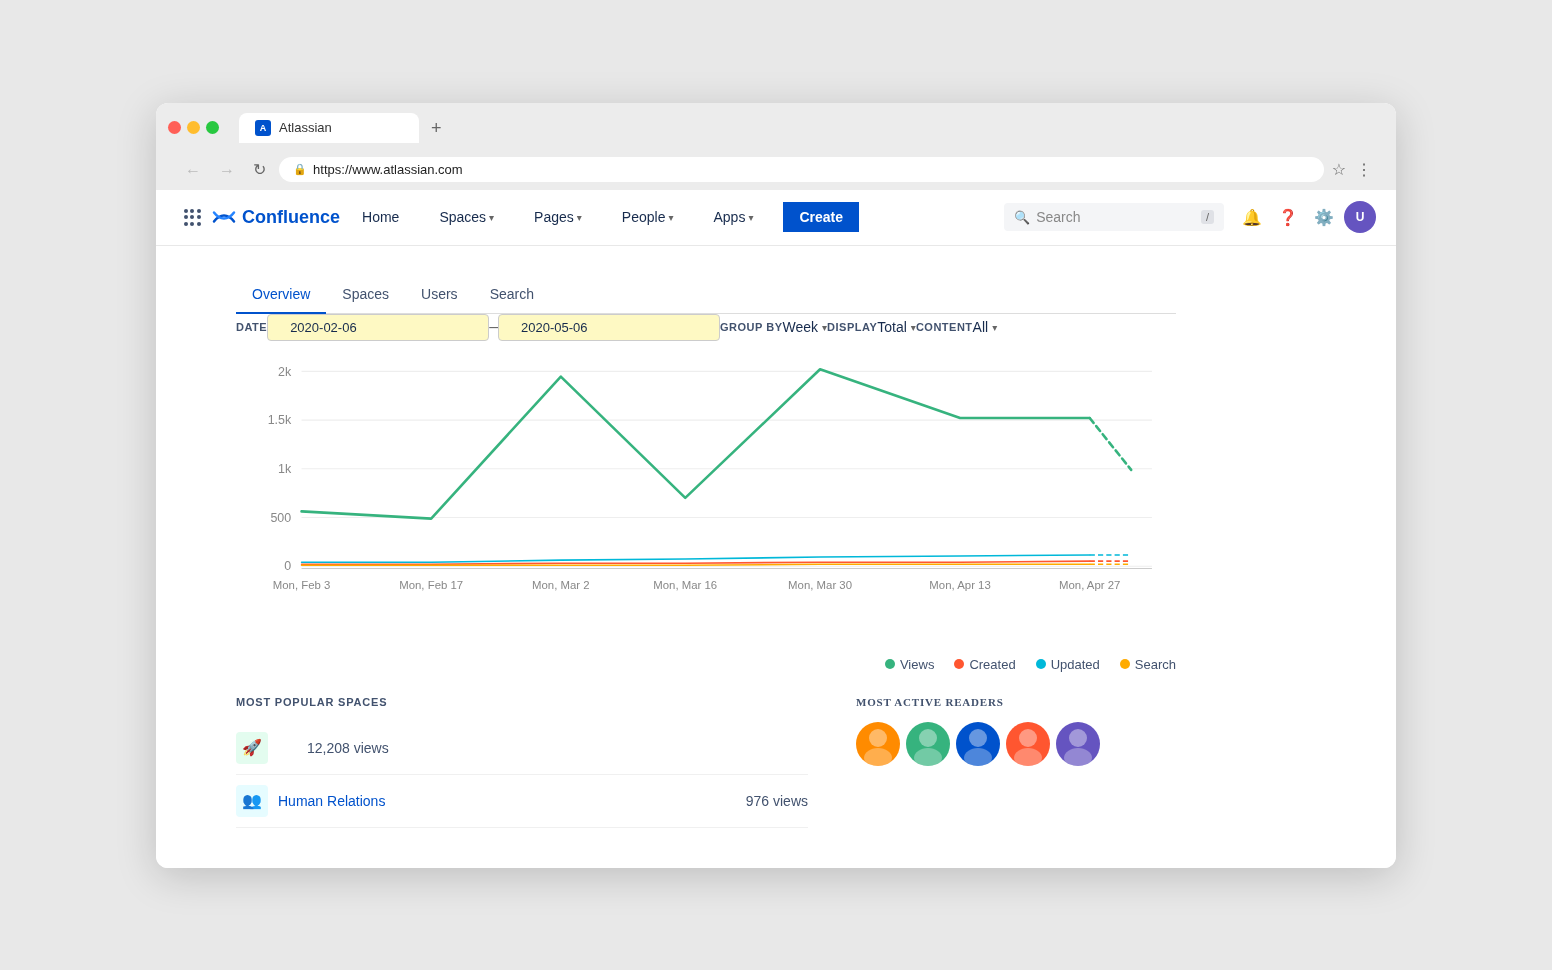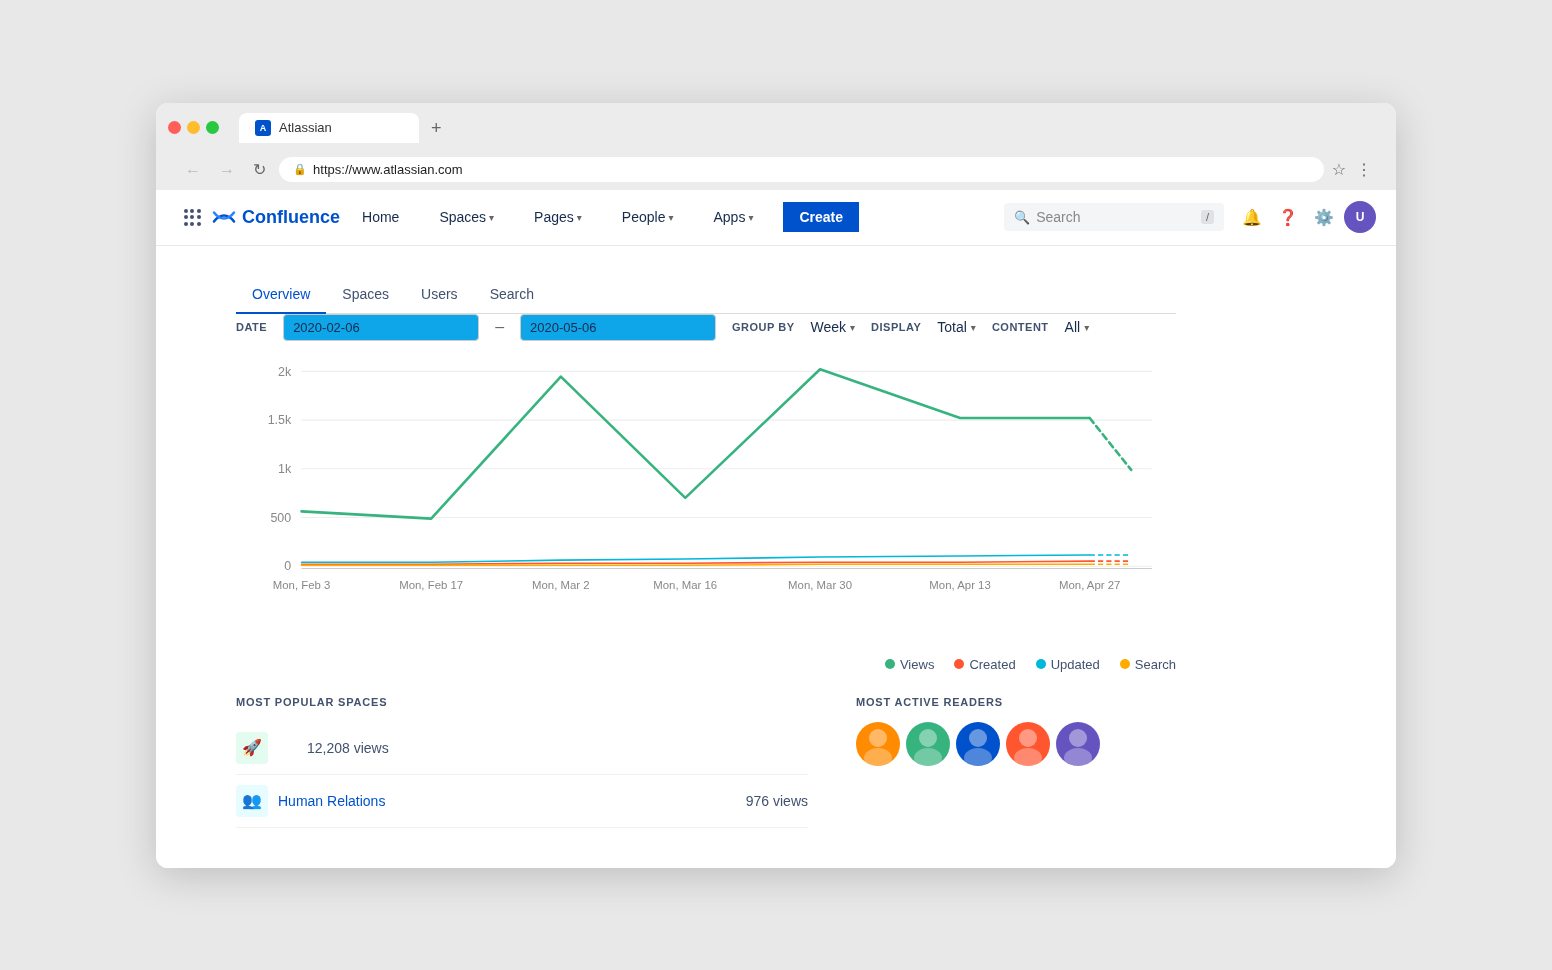--- a/index.html
+++ b/index.html
@@ -262,37 +262,36 @@
     }
     .analytics-tab.active {
       color: #0052cc;
       border-bottom-color: #0052cc;
       font-weight: 500;
     }
     
     .filters-row {
       display: flex;
       align-items: center;
-      gap: 16px;
       margin-bottom: 20px;
     }
     .filter-label {
       font-size: 11px;
       font-weight: 700;
       color: #42526e;
       letter-spacing: 0.5px;
       text-transform: uppercase;
     }
     .date-input {
       border: 1px solid #ccc;
       border-radius: 4px;
-      padding: 5px 9px;
+      padding: 5px 22px;
       font-size: 13px;
       color: #172b4d;
-      background: #0ea5e9;
+      background: #fef9c3;
     }
     .date-dash { color: #666; }
     .filter-dropdown {
       display: flex;
       align-items: center;
       gap: 4px;
       font-size: 14px;
       color: #172b4d;
       cursor: pointer;
     }
@@ -367,20 +366,21 @@
       cursor: pointer;
       flex: 1;
     }
     .space-views {
       font-size: 14px;
       color: #42526e;
       margin-left: 29px;
     }
     .active-readers {
       width: 320px;
+      font-family: Liberation Serif, serif;
     }
     .readers-avatars {
       display: flex;
       gap: 6px;
       margin-top: 8px;
     }
     .reader-avatar {
       width: 44px;
       height: 44px;
       border-radius: 50%;

